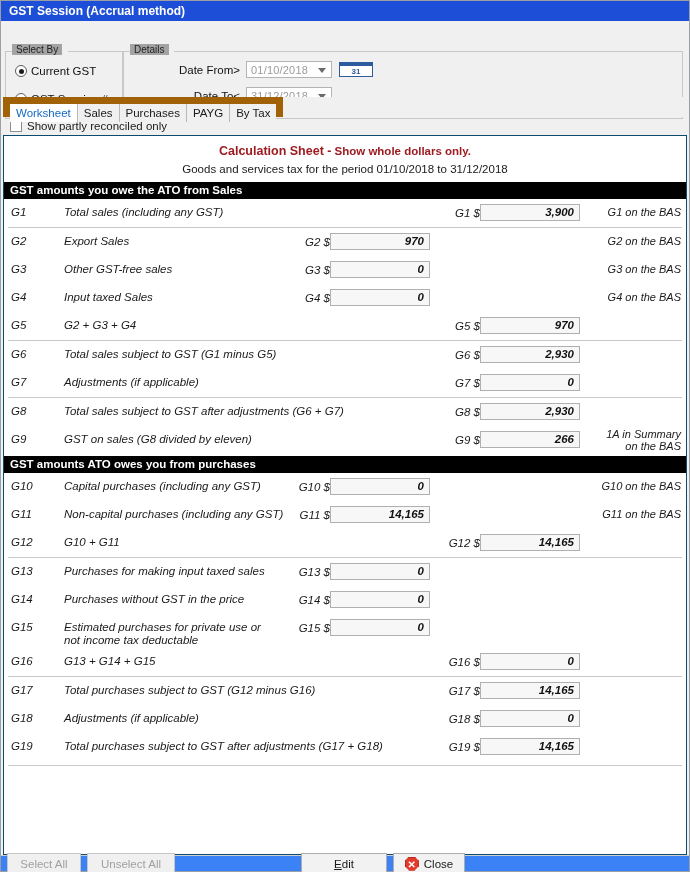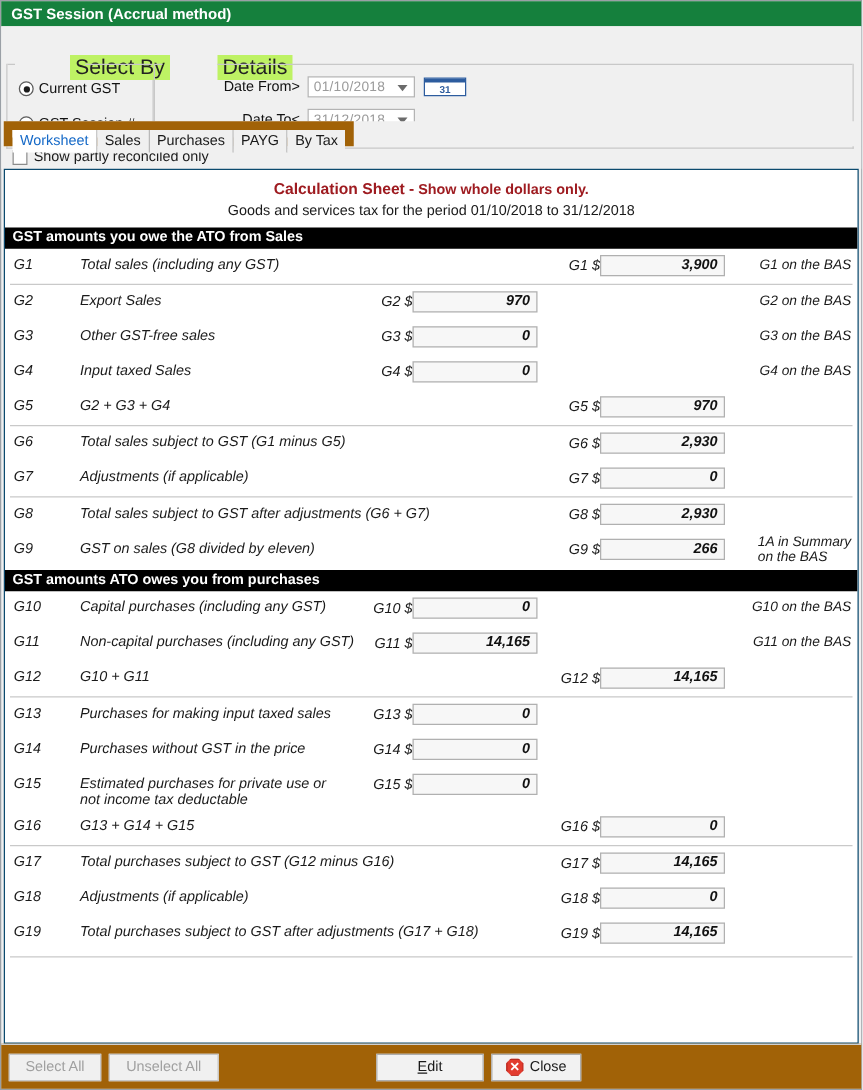--- a/index.html
+++ b/index.html
@@ -20,21 +20,21 @@
     border: 1px solid #9aa0a6;
     background: #f0f0f0;
     display: flex;
     flex-direction: column;
     position: relative;
   }
 
   
   .titlebar {
     height: 20px;
-    background: #15803d;
+    background: #1d4ed8;
     color: #ffffff;
     font-weight: bold;
     font-size: 12px;
     display: flex;
     align-items: center;
     padding-left: 8px;
     box-sizing: border-box;
     flex: 0 0 auto;
   }
 
@@ -49,26 +49,25 @@
   .fieldset {
     position: absolute;
     border: 1px solid #c8c8c8;
     border-top: none;
     box-sizing: border-box;
   }
   .fs-legend {
     position: absolute;
     top: -7px;
     left: 6px;
-    background: #bef264;
+    background: #a3a3a3;
     padding: 0 4px;
-    font-size: 17px;
+    font-size: 10px;
     color: #222;
     white-space: nowrap;
-    margin-left: 44px;
   }
   .fs-topline-l, .fs-topline-r {
     position: absolute;
     top: 0; height: 1px; background: #c8c8c8;
   }
   #fs-selectby { left: 4px; top: 30px; width: 118px; height: 68px; }
   #fs-details  { left: 122px; top: 30px; width: 560px; height: 68px; }
 
   .radio-row {
     position: absolute;
@@ -289,35 +288,36 @@
     font-weight: bold;
     color: #111;
     line-height: 15px;
     padding-right: 5px;
   }
   .bas-note {
     position: absolute;
     right: 5px; top: 7px;
     font-size: 11px;
     color: #1a1a1a;
+    text-align: right;
     white-space: pre-line;
     line-height: 12px;
   }
   .bas-note.two { top: 2px; }
   .divider {
     height: 1px;
     background: #c9c9c9;
     margin: 0 4px;
   }
 
   
   .btnbar {
     flex: 0 0 auto;
-    height: 36px;
-    background: #a16207;
+    height: 16px;
+    background: #3b82f6;
     border-top: 1px solid #d0d0d0;
     display: flex;
     align-items: center;
     padding: 0 6px;
     box-sizing: border-box;
     position: relative;
   }
   .btn {
     height: 22px;
     min-width: 74px;

